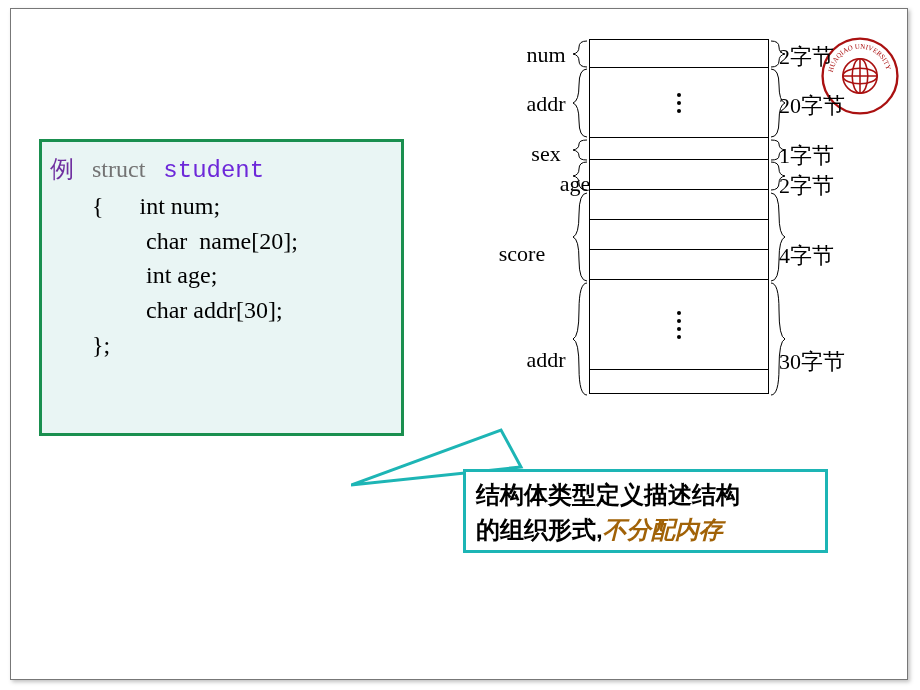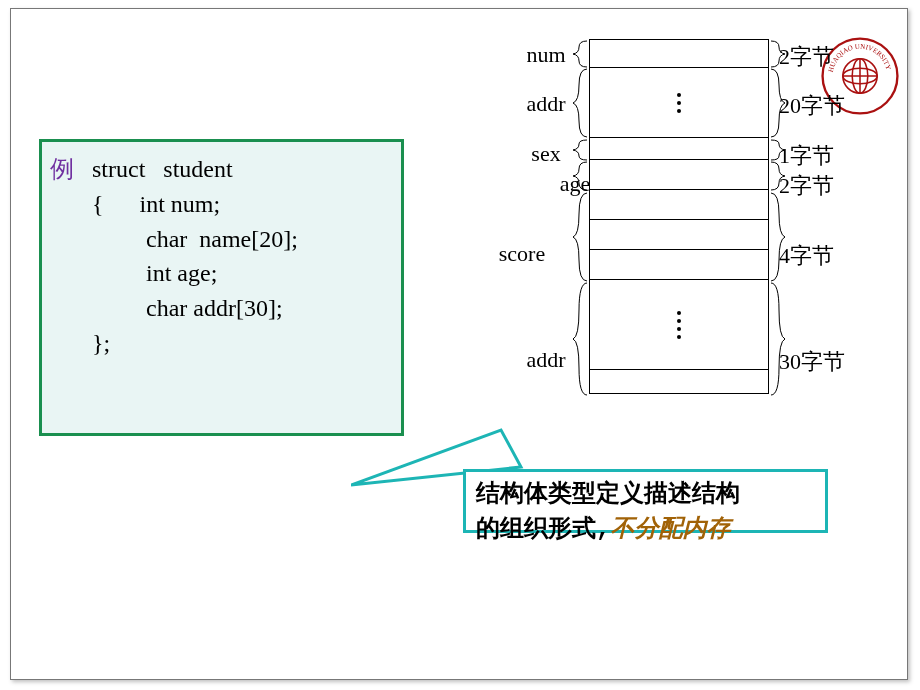--- a/index.html
+++ b/index.html
@@ -25,22 +25,22 @@
     left: 28px; top: 130px;
     width: 365px; height: 297px;
     border: 3px solid #1a8f4f;
     background: #e9f5f4;
     padding: 10px 8px 0 8px;
     font-size: 24px;
     line-height: 1.45;
     color: #000;
   }
   .code-row { white-space: pre; font-family: "Times New Roman", "SimSun", serif; }
-  .kw1 { color: #000000; font-family: "Times New Roman", serif; }
-  .kw2 { color: #000000; font-family: Liberation Serif, serif; }
+  .kw1 { color: #737373; font-family: "Times New Roman", serif; }
+  .kw2 { color: #6d28d9; font-family: Liberation Mono, monospace; }
   .ex  { color: #7030a0; font-family: "SimSun","STSong",serif; }
 
   
   .mem {
     position: absolute;
     left: 578px; top: 30px;
     width: 180px;
     border: 1px solid #000;
     border-bottom: none;
     font-size: 20px;
@@ -73,25 +73,25 @@
   }
   .brace {
     position: absolute;
     pointer-events: none;
   }
 
   
   .note-box {
     position: absolute;
     left: 452px; top: 460px;
-    width: 365px; height: 64px;
+    width: 365px; height: 84px;
     border: 3px solid #1db5b5;
     background: #fff;
     padding: 6px 10px;
-    font-family: Liberation Mono, monospace;
+    font-family: Liberation Sans, sans-serif;
     font-size: 24px;
     font-weight: bold;
     line-height: 1.45;
     color: #000;
   }
   .note-red { color: #a16207; font-style: italic; }
 
   .pointer {
     position: absolute;
     left: 340px; top: 418px;

